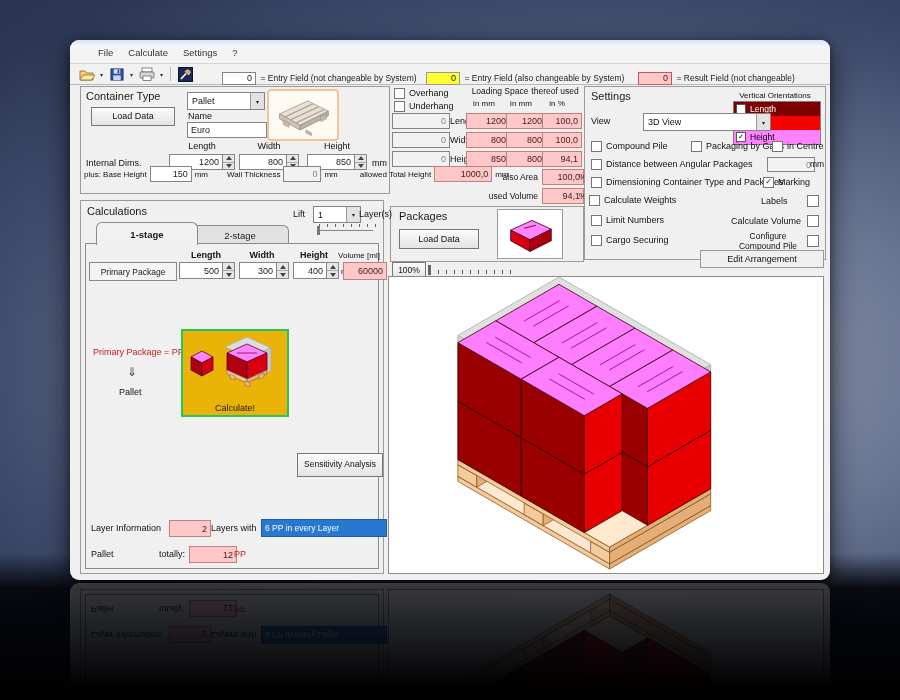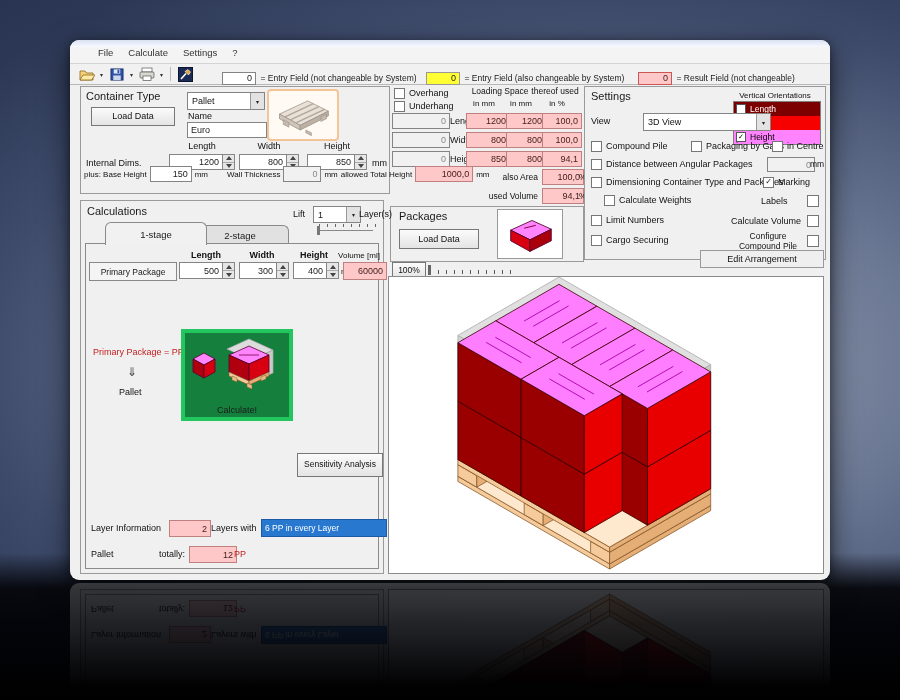--- a/index.html
+++ b/index.html
@@ -185,21 +185,21 @@
     <div class="lbl a" style="left:291px;top:71px">mm</div>
   </div>
 
   <div class="a" style="left:14px;top:126px;height:16px;display:flex;align-items:center;gap:3px;z-index:5">
     <span class="lbl s8">plus: Base Height</span>
     <span class="fld" style="position:static;display:inline-flex;width:34px;height:14px">150</span>
     <span class="lbl s8">mm</span>
     <span class="lbl s8" style="margin-left:16px">Wall Thickness</span>
     <span class="fld gray" style="position:static;display:inline-flex;width:30px;height:14px">0</span>
     <span class="lbl s8">mm</span>
-    <span class="lbl s8" style="margin-left:0">allowed Total Height</span>
+    <span class="lbl s8" style="margin-left:19px">allowed Total Height</span>
     <span class="fld pink" style="position:static;display:inline-flex;width:50px;height:14px">1000,0</span>
     <span class="lbl s8">mm</span>
   </div>
 
   <div class="cb" style="left:324px;top:48px">
       <i></i>
       <span>Overhang</span>
     </div>
   <div class="cb" style="left:324px;top:61px">
       <i></i>
@@ -277,21 +277,21 @@
     <div class="fld gray" style="left:182px;top:70px;width:40px;height:13px">0</div>
     <div class="lbl a s85" style="left:225px;top:72px">mm</div>
     <div class="cb" style="left:6px;top:90px">
         <i></i>
         <span>Dimensioning Container Type and Packages</span>
       </div>
     <div class="cb on" style="left:178px;top:90px">
         <i></i>
         <span>Marking</span>
       </div>
-    <div class="cb" style="left:19px;top:108px">
+    <div class="cb" style="left:4px;top:108px">
         <i></i>
         <span>Calculate Weights</span>
       </div>
     <div class="lbl a" style="left:176px;top:109px">Labels</div>
     <div class="cbx" style="left:222px;top:108px"></div>
     <div class="cb" style="left:6px;top:128px">
         <i></i>
         <span>Limit Numbers</span>
       </div>
     <div class="lbl a" style="left:146px;top:129px">Calculate Volume</div>
@@ -325,21 +325,21 @@
     <div class="lbl a" style="left:212px;top:8px">Lift</div>
     <div class="sel" style="left:232px;top:5px;width:42px;height:15px">
       <span>1</span>
       <span class="dd">▾</span>
     </div>
     <div class="lbl a" style="left:278px;top:8px">Layer(s)</div>
     <div class="a" style="left:238px;top:23px;width:60px;height:3px;background:repeating-linear-gradient(90deg,#666 0 1px,transparent 1px 8px)"></div>
     <div class="a" style="left:238px;top:29px;width:54px;height:1px;background:#888"></div>
     <div class="a" style="left:236px;top:25px;width:3px;height:9px;background:#777"></div>
 
-    <div class="tab" style="left:24px;top:21px;width:100px;height:22px;background:#f1f1f1;font-weight:normal;z-index:3">
+    <div class="tab" style="left:15px;top:21px;width:100px;height:22px;background:#f1f1f1;font-weight:bold;z-index:3">
         <span>1-stage</span>
       </div>
     <div class="tab" style="left:110px;top:24px;width:96px;height:19px;background:#e1e1e1;z-index:1">
         <span>2-stage</span>
       </div>
     <div class="a" style="left:4px;top:42px;width:292px;height:324px;border:1px solid #8a8a8a;background:#f0f0f0;z-index:2"></div>
 
     <div class="lbl a b" style="left:96px;top:49px;width:58px;text-align:center;z-index:4">Length</div>
     <div class="lbl a b" style="left:156px;top:49px;width:50px;text-align:center;z-index:4">Width</div>
     <div class="lbl a b" style="left:208px;top:49px;width:50px;text-align:center;z-index:4">Height</div>
@@ -379,21 +379,21 @@
           </b>
         </span>
     </div>
     <div class="lbl a s8" style="left:260px;top:66px;z-index:4">mm</div>
     <div class="fld pink" style="left:262px;top:61px;width:36px;height:16px;z-index:5">60000</div>
 
     <div class="lbl a red-note" style="left:12px;top:146px;z-index:4">Primary Package = PP</div>
     <div class="a" style="left:46px;top:164px;font-size:12px;color:#444;z-index:4">⇓</div>
     <div class="lbl a" style="left:38px;top:186px;z-index:4">Pallet</div>
 
-    <div class="a" style="left:100px;top:128px;width:104px;height:84px;border:4px solid #22c55e;background:#15803d;z-index:4">
+    <div class="a" style="left:100px;top:128px;width:104px;height:84px;border:2px solid #22c55e;background:#eab308;z-index:4">
       <svg width="100" height="62" viewBox="0 0 100 62">
         <polygon points="8,26 19,20 30,26 19,32" fill="#ff85ff" stroke="#55002d" stroke-width="0.8"></polygon>
         <polygon points="8,26 19,32 19,45 8,39" fill="#b00010" stroke="#55002d" stroke-width="0.8"></polygon>
         <polygon points="19,32 30,26 30,39 19,45" fill="#d80010" stroke="#55002d" stroke-width="0.8"></polygon>
         <polygon points="42,16 64,6 88,17 66,27" fill="#dcdcdc" stroke="#aaa" stroke-width="0.7"></polygon>
         <polygon points="88,17 88,40 66,50 66,27" fill="#c9c9c9" stroke="#aaa" stroke-width="0.7"></polygon>
         <polygon points="44,22 64,13 84,22 64,31" fill="#ff85ff" stroke="#55002d" stroke-width="0.8"></polygon>
         <line x1="54" y1="22" x2="74" y2="22" stroke="#7a0040" stroke-width="0.8"></line>
         <polygon points="44,22 64,31 64,48 44,39" fill="#b00010" stroke="#55002d" stroke-width="0.8"></polygon>
         <polygon points="64,31 84,22 84,39 64,48" fill="#d80010" stroke="#55002d" stroke-width="0.8"></polygon>

